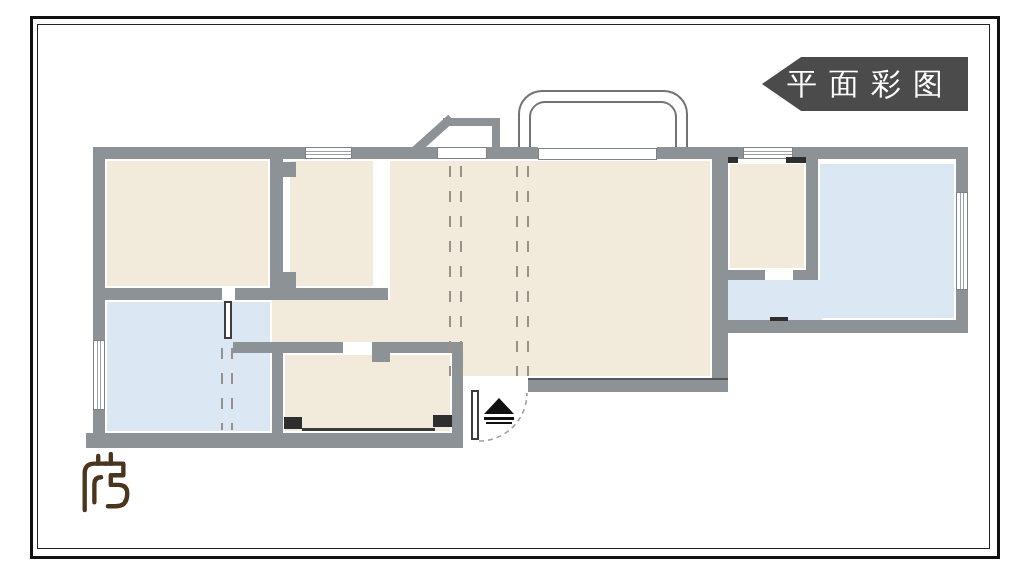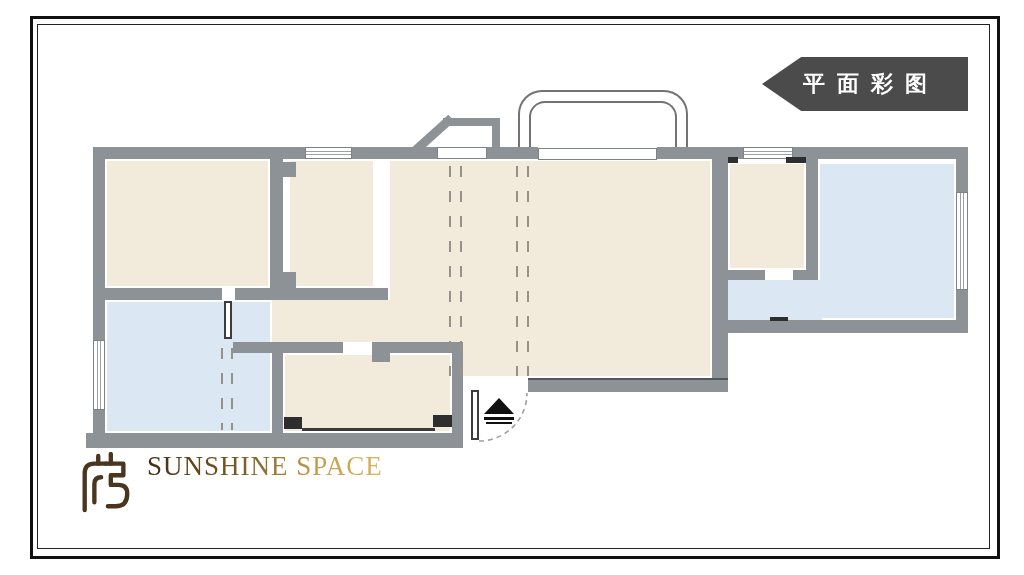--- a/index.html
+++ b/index.html
@@ -25,21 +25,21 @@
   .dk{background:#2e2e2e;}
   .bay{border:2px solid #737373;border-bottom:none;box-sizing:border-box;background:#fff;}
   
   .stamp{
     left:762px;top:57px;width:206px;height:54px;background:#4b4b4b;
     clip-path:polygon(0 50%,19% 0,100% 0,100% 100%,19% 100%);
     display:flex;align-items:center;justify-content:center;
     filter:drop-shadow(3px 3px 2px rgba(0,0,0,.3));
   }
   .stamp span{
-    color:#fff;font-size:22px;font-weight:700;letter-spacing:12px;text-indent:12px;
+    color:#fff;font-size:30px;font-weight:400;letter-spacing:12px;text-indent:12px;
     font-family:"Liberation Sans", sans-serif;white-space:nowrap;
   }
   
   .logo{left:76px;top:452px;display:flex;align-items:flex-start;gap:13px;}
   .logo-text{display:flex;flex-direction:column;line-height:1.1;}
   .logo-cn{font-size:20px;font-weight:600;letter-spacing:4px;color:#6a4c2a;}
   .logo-en{
     font-family:"Liberation Serif", serif;font-size:27px;letter-spacing:1px;color:#7b5c26;
     background:linear-gradient(90deg,#3f2c12 0%,#7b5c26 40%,#c8a24e 75%,#d7b35e 100%);
     -webkit-background-clip:text;background-clip:text;-webkit-text-fill-color:transparent;
@@ -144,15 +144,14 @@
   <svg width="58" height="62" viewBox="0 0 60 64">
     <g fill="none" stroke="#4a351f" stroke-width="4.5" stroke-linecap="round" stroke-linejoin="round">
       <path d="M9 60 V22 Q9 12 19 12 H31"></path>
       <path d="M23 4 V12"></path>
       <path d="M36 2 V12"></path>
       <path d="M19 52 V33 Q19 26 26 26"></path>
       <path d="M31 12 H49 V24 H36 V34 H44 Q53 34 53 43 Q53 56 41 56 H33"></path>
     </g>
   </svg>
   <div class="logo-text">
-    <span class="logo-en">SUNSHINE SPACE</span>
   </div>
 </div>
 
 </body></html>

